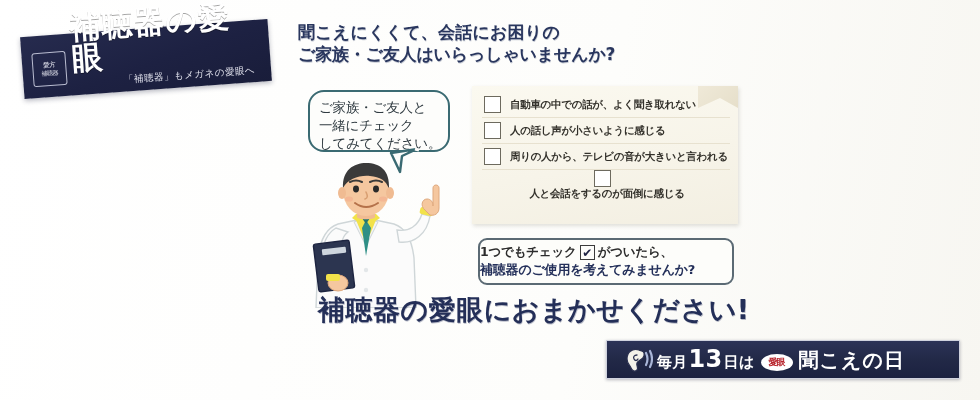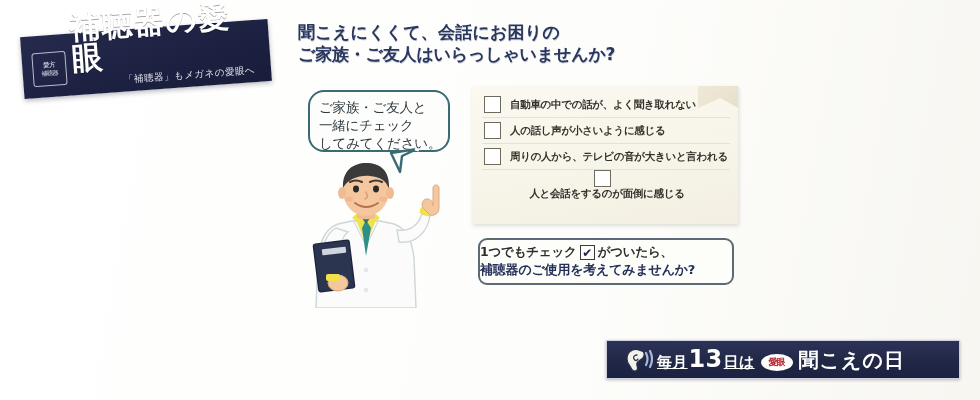--- a/index.html
+++ b/index.html
@@ -254,21 +254,21 @@
   .banner-ear { width: 30px; height: 28px; flex: none; margin-right: 4px; }
   .banner-text {
     color: #ffffff;
     font-size: 17px;
     font-weight: 700;
     letter-spacing: 0.3px;
     display: flex;
     align-items: baseline;
   }
   .banner-num { font-size: 24px; font-weight: 700; margin: 0 1px; }
-  .banner-small { font-size: 15px; text-decoration: underline; }
+  .banner-small { font-size: 15px; }
   .banner-badge {
     display: inline-flex;
     align-items: center;
     justify-content: center;
     background: #ffffff;
     color: #b8242c;
     border-radius: 50% / 50%;
     width: 32px;
     height: 17px;
     font-size: 9px;
@@ -387,20 +387,21 @@
 
   <div class="conclusion">
     <div class="concl-l1">
       <span>1つでもチェック</span>
       <span class="concl-check">✔</span>
       <span>がついたら、</span>
     </div>
     <div class="concl-l2">補聴器のご使用を考えてみませんか?</div>
   </div>
 
+  <div class="tagline">補聴器の愛眼におまかせください!</div>
 
   <div class="banner">
     <svg class="banner-ear" viewBox="0 0 30 28">
       <path d="M16 4 C9 2 4 6 4 13 C4 18 7 19 8 22 C9 25 12 26 14 24 C16 22 13 20 14 17 C15 14 20 14 21 10 C22 6 20 5 16 4 Z" fill="#f3f2ea" stroke="#2a3050" stroke-width="1.3"></path>
       <path d="M14 9 C11 9 10 11 11 13 C12 15 14 15 15 13" fill="none" stroke="#2a3050" stroke-width="1.3" stroke-linecap="round"></path>
       <path d="M23 7 Q26 13 23 19" fill="none" stroke="#a9b6d8" stroke-width="2.2" stroke-linecap="round"></path>
       <path d="M27 5 Q31 13 27 21" fill="none" stroke="#a9b6d8" stroke-width="2.2" stroke-linecap="round"></path>
     </svg>
     <div class="banner-text">
       <span class="banner-small">毎月</span>

